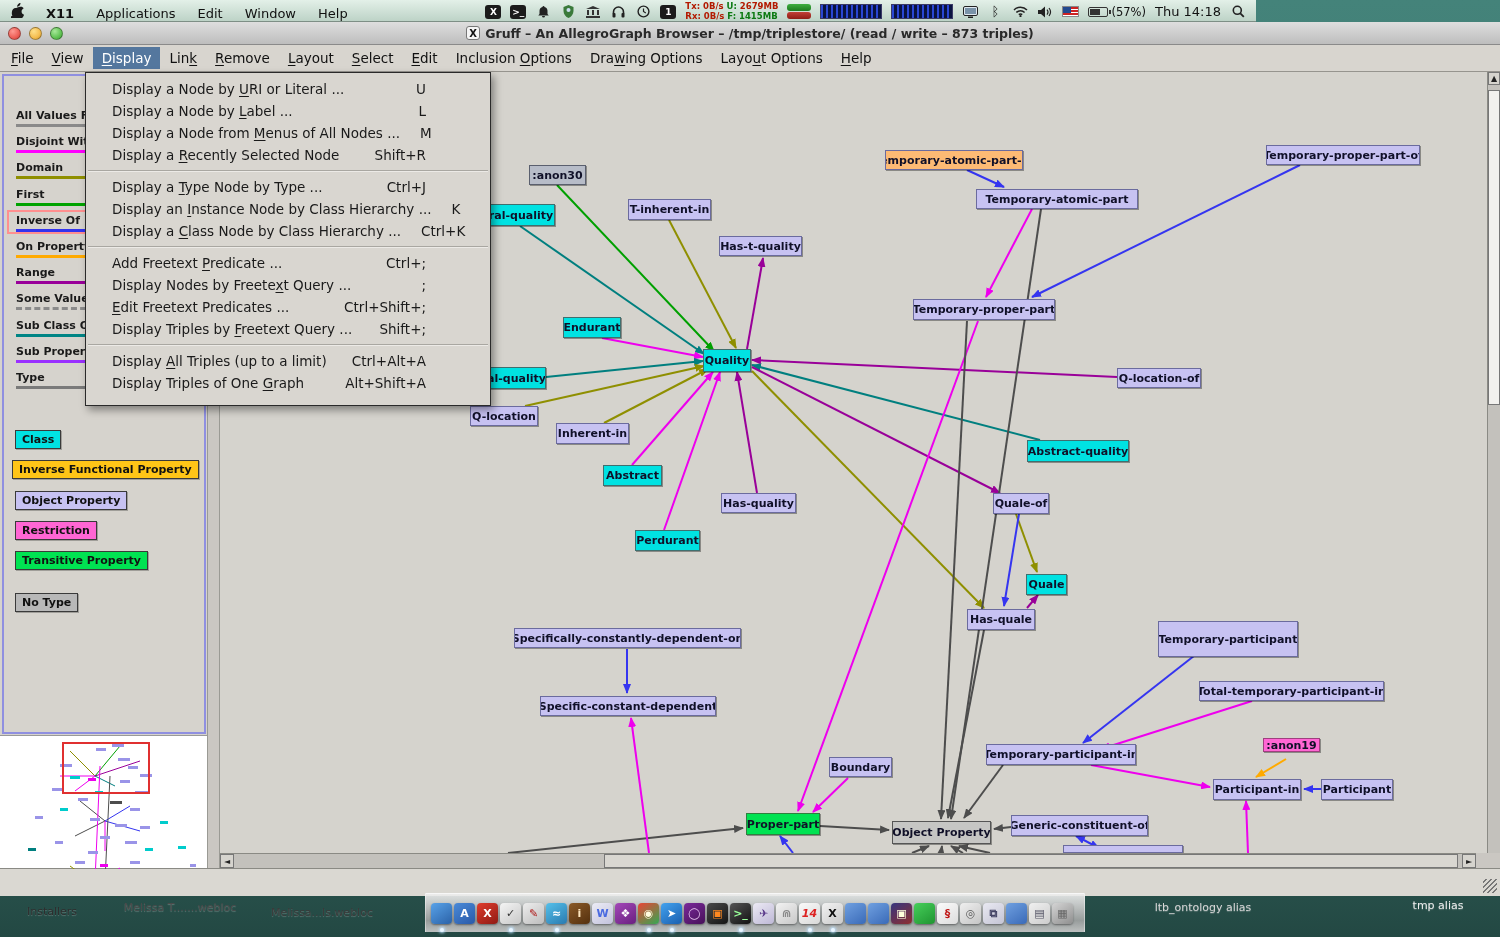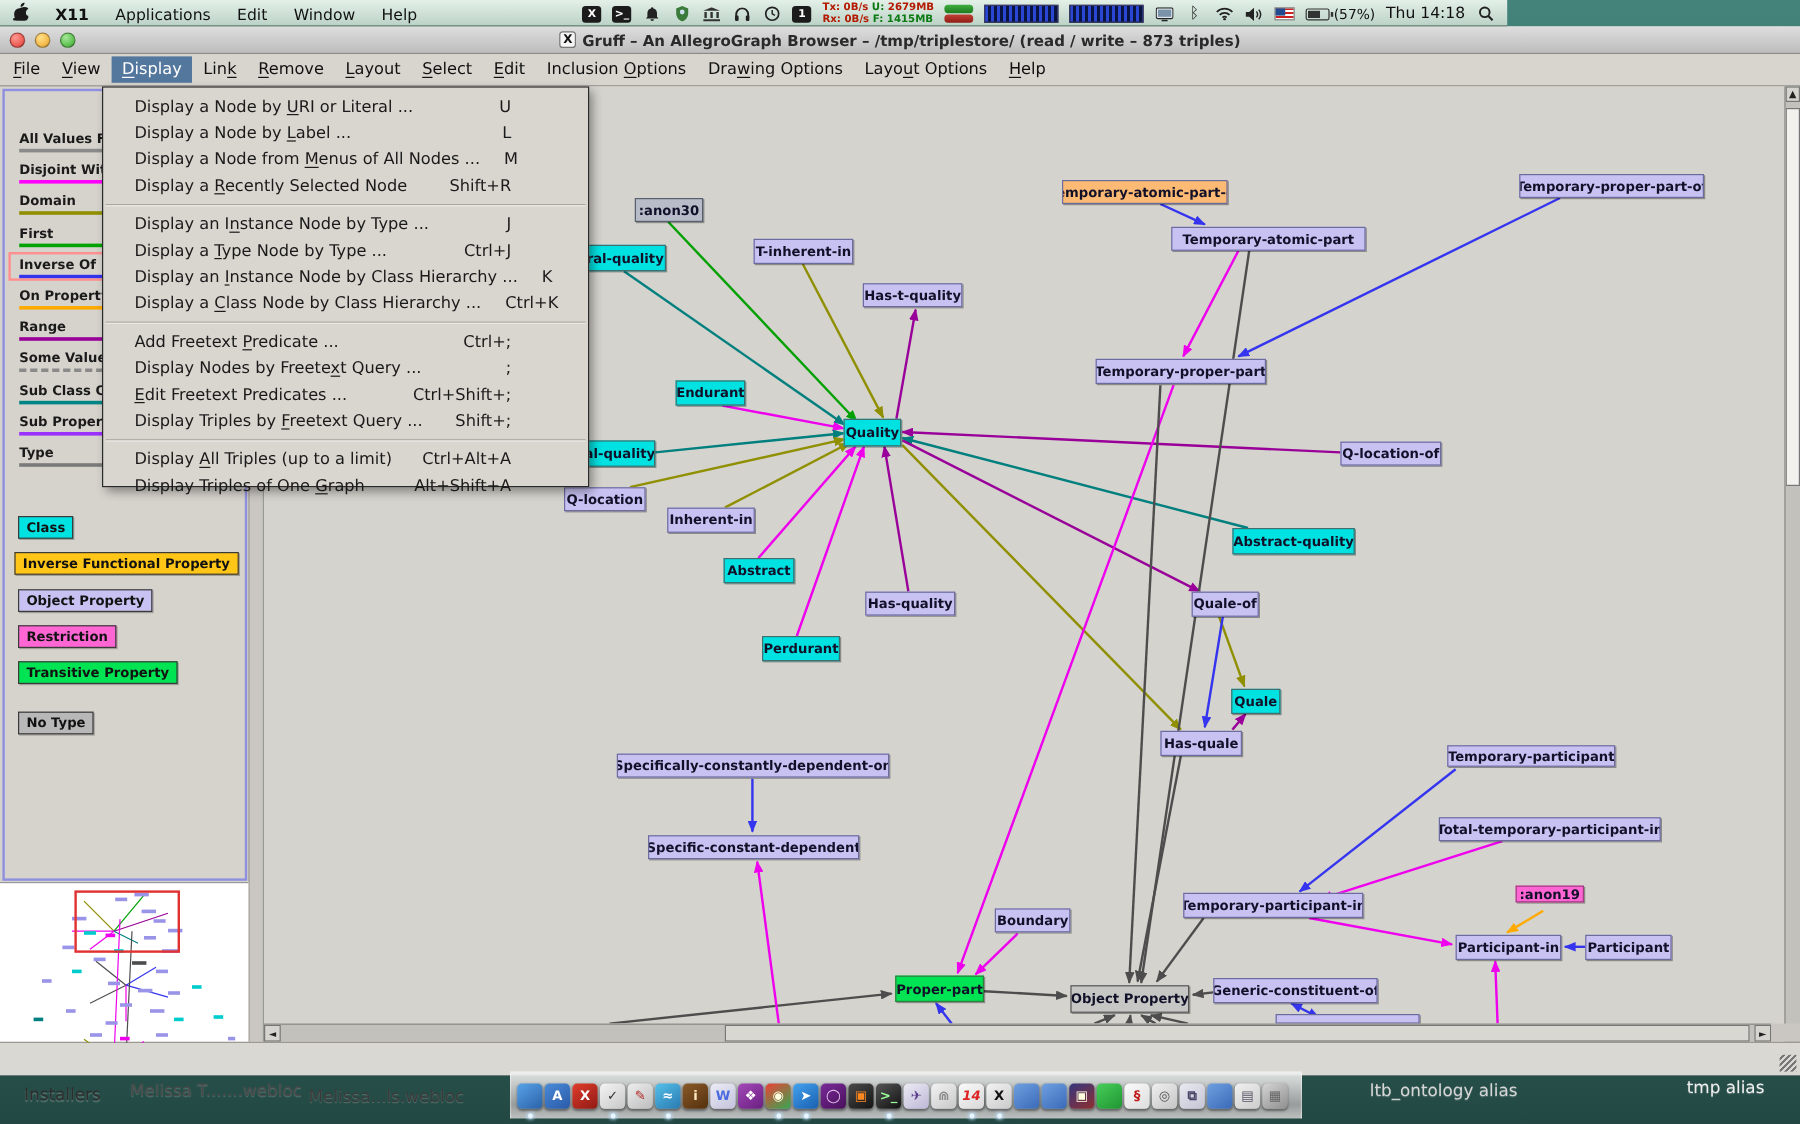--- a/index.html
+++ b/index.html
@@ -97,21 +97,21 @@
   
   #menupanel { position:absolute; left:85px; top:50px; width:406px; height:334px;
     background:#d9d6d0; border:1px solid #2a2a2a; box-shadow:3px 4px 8px rgba(0,0,0,.4);
     z-index:30; padding-top:5px; }
   .menurow { height:22px; display:flex; align-items:center; padding:0 30px 0 26px;
     font-size:13.5px; color:#1a1a1a; white-space:nowrap; }
   .msc { margin-left:auto; padding-left:20px; margin-right:34px; }
   .msep { border:none; border-top:1px solid #a9a7a1; border-bottom:1px solid #eceae6; margin:4px 2px; }
 
   
-  .dlabel { position:absolute; font-size:14px; transform:translateX(-50%); white-space:nowrap;
+  .dlabel { position:absolute; font-size:11px; transform:translateX(-50%); white-space:nowrap;
     text-shadow:0 1px 1px rgba(255,255,255,.25); z-index:5; }
   #dock { position:absolute; left:425px; top:893px; width:660px; height:39px; z-index:20;
     background:linear-gradient(rgba(238,238,238,.92), rgba(168,168,168,.88) 70%, rgba(205,205,205,.9));
     border-top:1px solid rgba(255,255,255,.85); border-left:1px solid rgba(255,255,255,.4);
     border-right:1px solid rgba(255,255,255,.4); display:flex; align-items:center; padding:0 4px; }
   .dicon { position:relative; width:21px; height:21px; border-radius:4px; margin:0 1px;
     display:flex; align-items:center; justify-content:center; font-size:11px; font-weight:bold;
     box-shadow:0 1px 2px rgba(0,0,0,.4); }
   .ddot { position:absolute; left:50%; bottom:-8px; width:4px; height:4px; border-radius:50%;
     transform:translateX(-50%); background:#eaf6ff; box-shadow:0 0 3px 1px #bfe2ff; }
@@ -339,21 +339,21 @@
         <div class="gnode" style="left: 487px; top: 345px; width: 59px; height: 22px; background: rgb(0, 226, 226); border-color: rgb(63, 111, 111);">al-quality</div>
         <div class="gnode" style="left: 470px; top: 384px; width: 68px; height: 20px; background: rgb(199, 194, 242); border-color: rgb(107, 107, 158);">Q-location</div>
         <div class="gnode" style="left: 556px; top: 401px; width: 73px; height: 21px; background: rgb(199, 194, 242); border-color: rgb(107, 107, 158);">Inherent-in</div>
         <div class="gnode" style="left: 603px; top: 443px; width: 59px; height: 21px; background: rgb(0, 226, 226); border-color: rgb(63, 111, 111);">Abstract</div>
         <div class="gnode" style="left: 721px; top: 471px; width: 75px; height: 20px; background: rgb(199, 194, 242); border-color: rgb(107, 107, 158);">Has-quality</div>
         <div class="gnode" style="left: 1027px; top: 418px; width: 102px; height: 22px; background: rgb(0, 226, 226); border-color: rgb(63, 111, 111);">Abstract-quality</div>
         <div class="gnode" style="left: 993px; top: 471px; width: 56px; height: 21px; background: rgb(199, 194, 242); border-color: rgb(107, 107, 158);">Quale-of</div>
         <div class="gnode" style="left: 635px; top: 508px; width: 65px; height: 21px; background: rgb(0, 226, 226); border-color: rgb(63, 111, 111);">Perdurant</div>
         <div class="gnode" style="left: 1026px; top: 552px; width: 41px; height: 21px; background: rgb(0, 226, 226); border-color: rgb(63, 111, 111);">Quale</div>
         <div class="gnode" style="left: 967px; top: 587px; width: 68px; height: 21px; background: rgb(199, 194, 242); border-color: rgb(107, 107, 158);">Has-quale</div>
-        <div class="gnode" style="left: 1158px; top: 599px; width: 140px; height: 18px; background: rgb(199, 194, 242); border-color: rgb(107, 107, 158); margin-left: 48px;">Temporary-participant</div>
+        <div class="gnode" style="left: 1158px; top: 599px; width: 140px; height: 36px; background: rgb(199, 194, 242); border-color: rgb(107, 107, 158);">Temporary-participant</div>
         <div class="gnode" style="left: 514px; top: 606px; width: 227px; height: 20px; background: rgb(199, 194, 242); border-color: rgb(107, 107, 158);">Specifically-constantly-dependent-on</div>
         <div class="gnode" style="left: 540px; top: 674px; width: 176px; height: 20px; background: rgb(199, 194, 242); border-color: rgb(107, 107, 158);">Specific-constant-dependent</div>
         <div class="gnode" style="left: 1199px; top: 659px; width: 185px; height: 20px; background: rgb(199, 194, 242); border-color: rgb(107, 107, 158);">Total-temporary-participant-in</div>
         <div class="gnode" style="left: 986px; top: 722px; width: 150px; height: 21px; background: rgb(199, 194, 242); border-color: rgb(107, 107, 158);">Temporary-participant-in</div>
         <div class="gnode" style="left: 1263px; top: 716px; width: 57px; height: 14px; background: rgb(255, 102, 212); border-color: rgb(159, 63, 127);">:anon19</div>
         <div class="gnode" style="left: 829px; top: 735px; width: 63px; height: 20px; background: rgb(199, 194, 242); border-color: rgb(107, 107, 158);">Boundary</div>
         <div class="gnode" style="left: 1213px; top: 757px; width: 88px; height: 21px; background: rgb(199, 194, 242); border-color: rgb(107, 107, 158);">Participant-in</div>
         <div class="gnode" style="left: 1321px; top: 757px; width: 72px; height: 21px; background: rgb(199, 194, 242); border-color: rgb(107, 107, 158);">Participant</div>
         <div class="gnode" style="left: 746px; top: 791px; width: 74px; height: 22px; background: rgb(0, 227, 82); border-color: rgb(47, 127, 63);">Proper-part</div>
         <div class="gnode" style="left: 892px; top: 799px; width: 99px; height: 23px; background: rgb(198, 198, 196); border-color: rgb(85, 85, 85);">Object Property</div>
@@ -513,24 +513,20 @@
         <div class="menurow">
           <span>Display a Node from <u>M</u>enus of All Nodes ...</span>
           <span class="msc">M</span>
         </div>
         <div class="menurow">
           <span>Display a <u>R</u>ecently Selected Node</span>
           <span class="msc">Shift+R</span>
         </div>
         <hr class="msep">
         <div class="menurow">
-          <span>Display an I<u>n</u>stance Node by Type ...</span>
-          <span class="msc">J</span>
-        </div>
-        <div class="menurow">
           <span>Display a <u>T</u>ype Node by Type ...</span>
           <span class="msc">Ctrl+J</span>
         </div>
         <div class="menurow">
           <span>Display an <u>I</u>nstance Node by Class Hierarchy ...</span>
           <span class="msc">K</span>
         </div>
         <div class="menurow">
           <span>Display a <u>C</u>lass Node by Class Hierarchy ...</span>
           <span class="msc">Ctrl+K</span>

